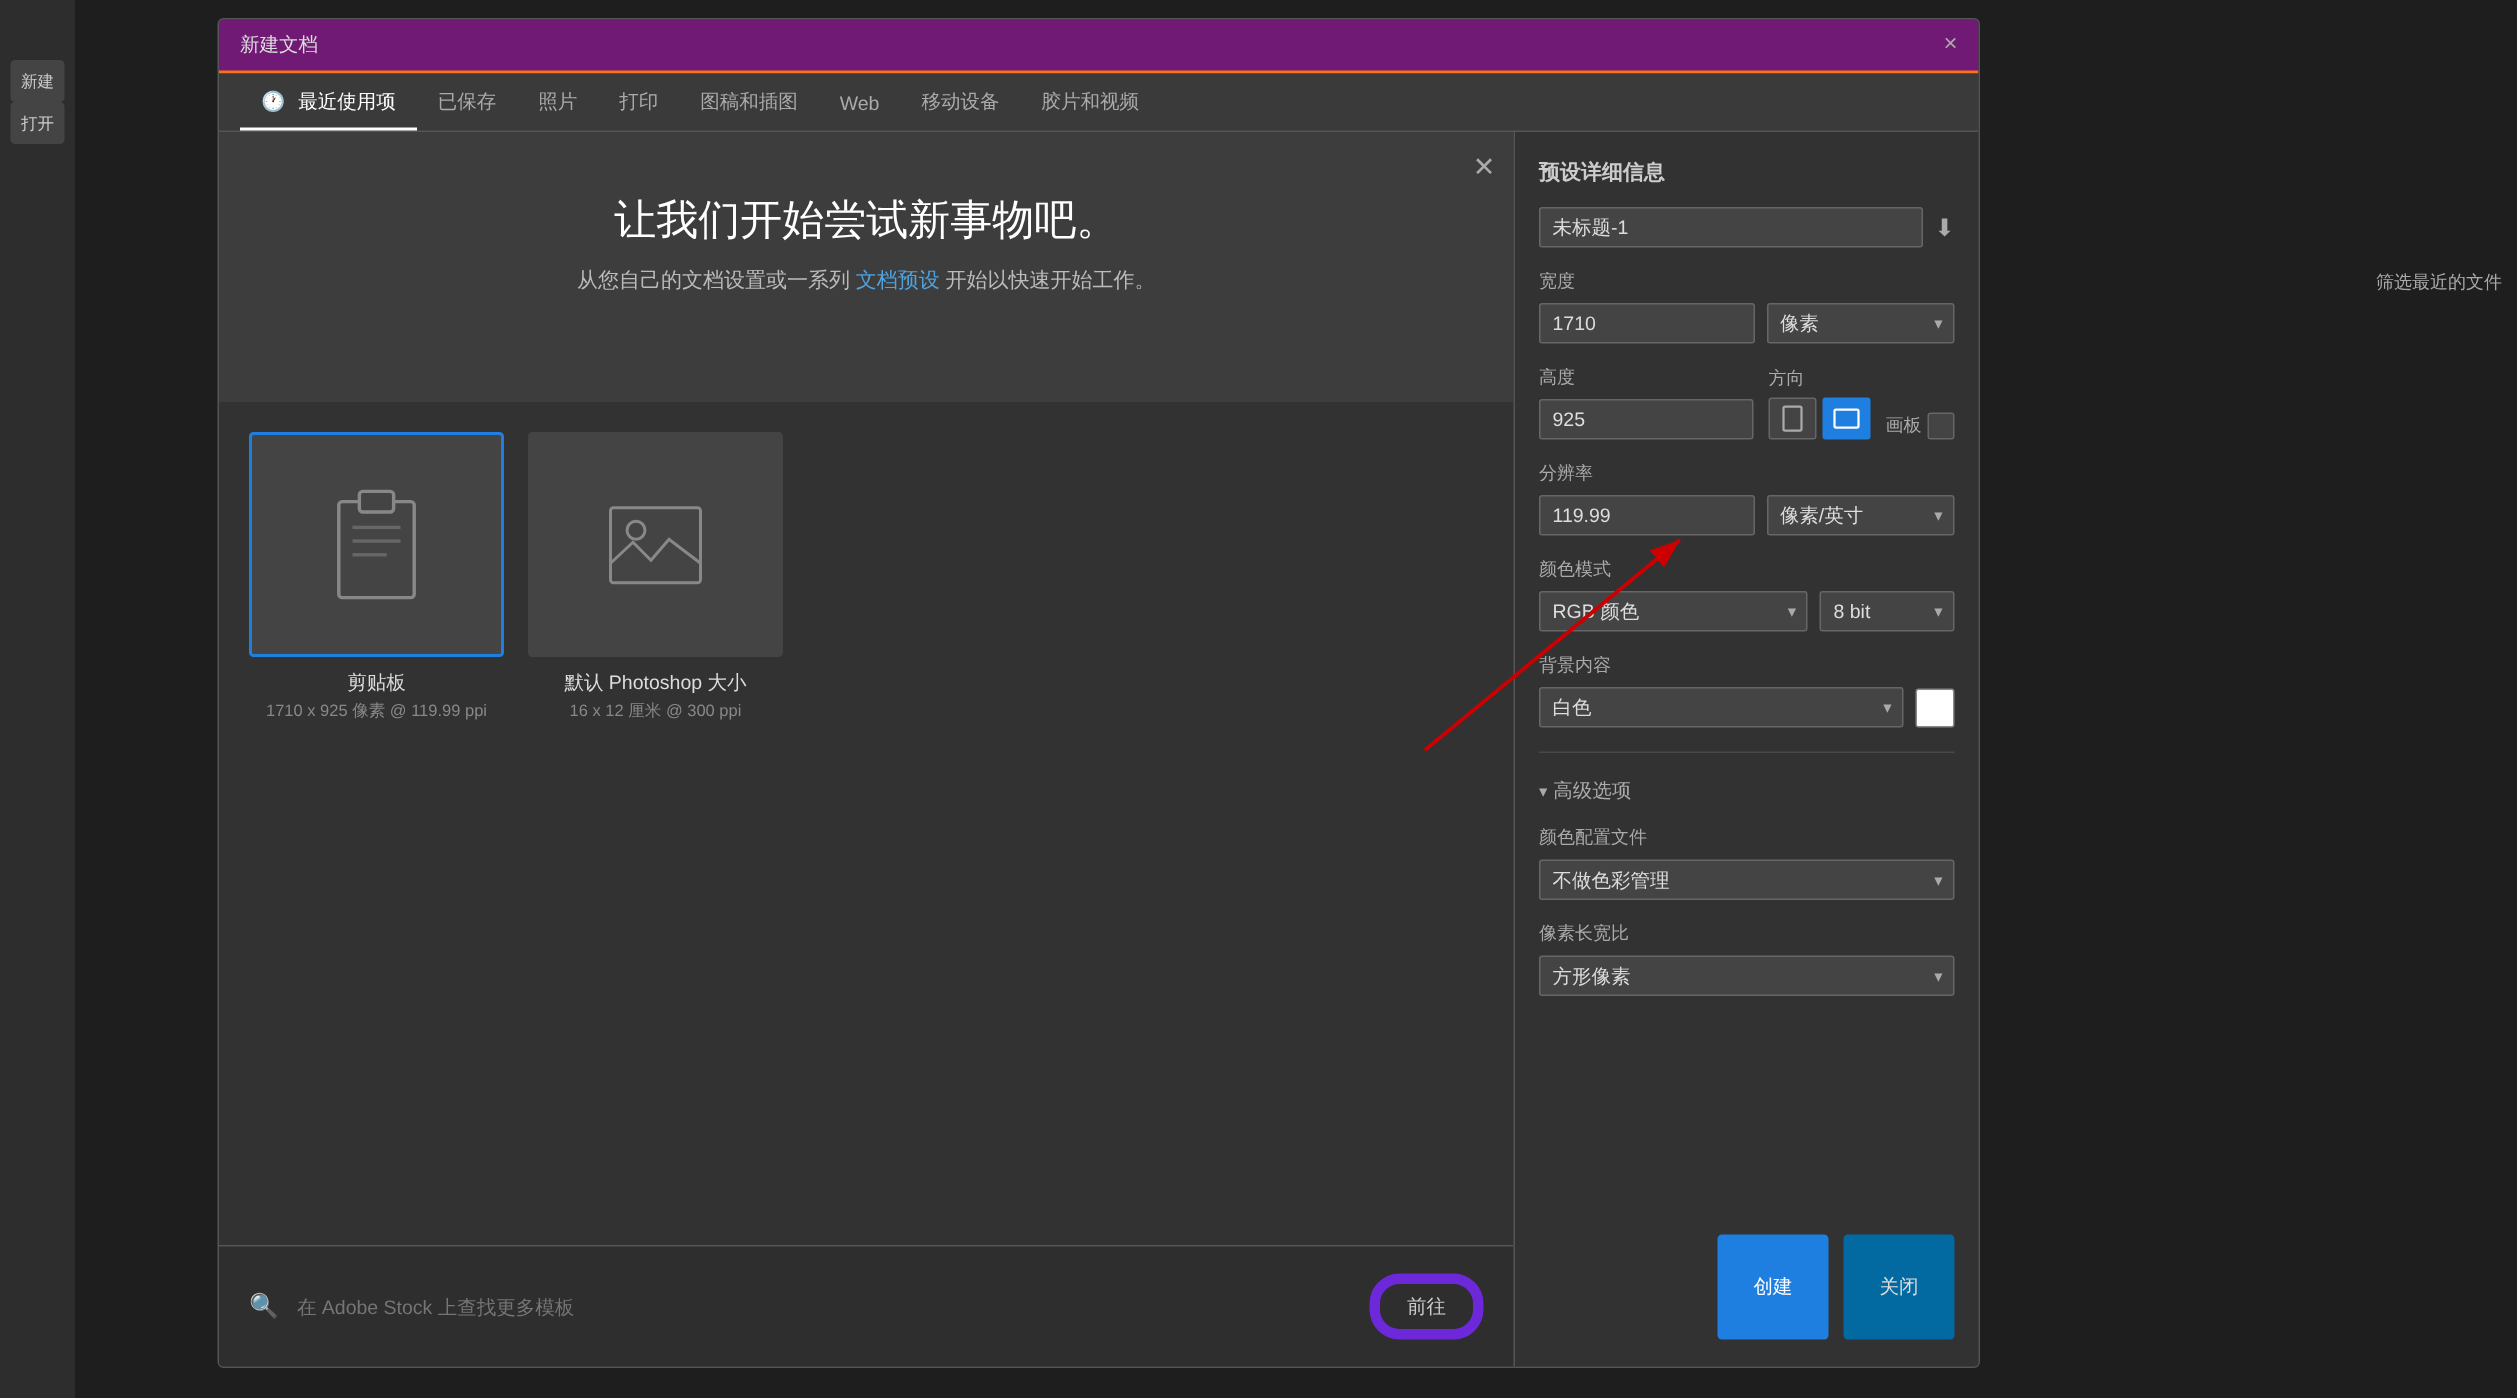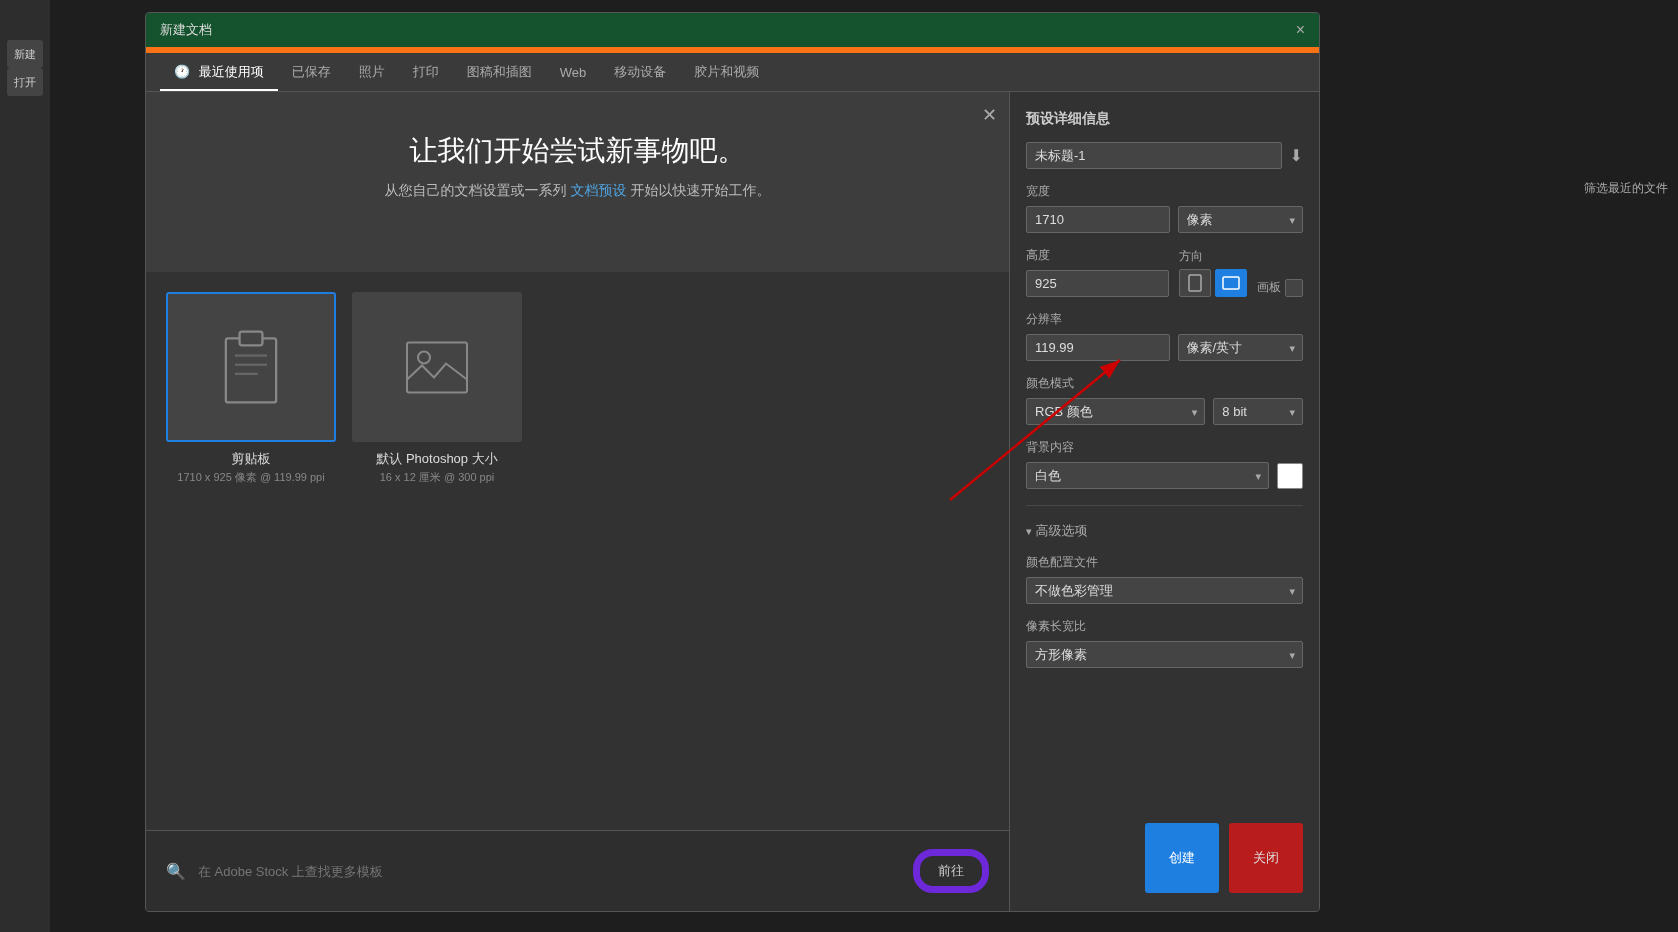--- a/index.html
+++ b/index.html
@@ -60,26 +60,26 @@
       background: #323232;
       border: 1px solid #555;
       border-radius: 4px;
       display: flex;
       flex-direction: column;
       overflow: hidden;
     }
 
     
     .dialog-titlebar {
-      background: #14532d;
+      background: #701a75;
       padding: 8px 14px;
       display: flex;
       align-items: center;
       justify-content: space-between;
-      border-bottom: 6px solid #f97316;
+      border-bottom: 2px solid #f97316;
       flex-shrink: 0;
     }
     .dialog-title {
       font-size: 13px;
       color: #ddd;
     }
     .dialog-close-btn {
       background: none;
       border: none;
       color: #aaa;
@@ -420,21 +420,21 @@
     .btn-create {
       background: #1f7fe0;
       color: #fff;
       border: none;
       padding: 8px 24px;
       border-radius: 3px;
       font-size: 13px;
       cursor: pointer;
     }
     .btn-close {
-      background: #b91c1c;
+      background: #0369a1;
       color: #ddd;
       border: none;
       padding: 26px 24px;
       border-radius: 3px;
       font-size: 13px;
       cursor: pointer;
     }
 
     
     .right-helper {

